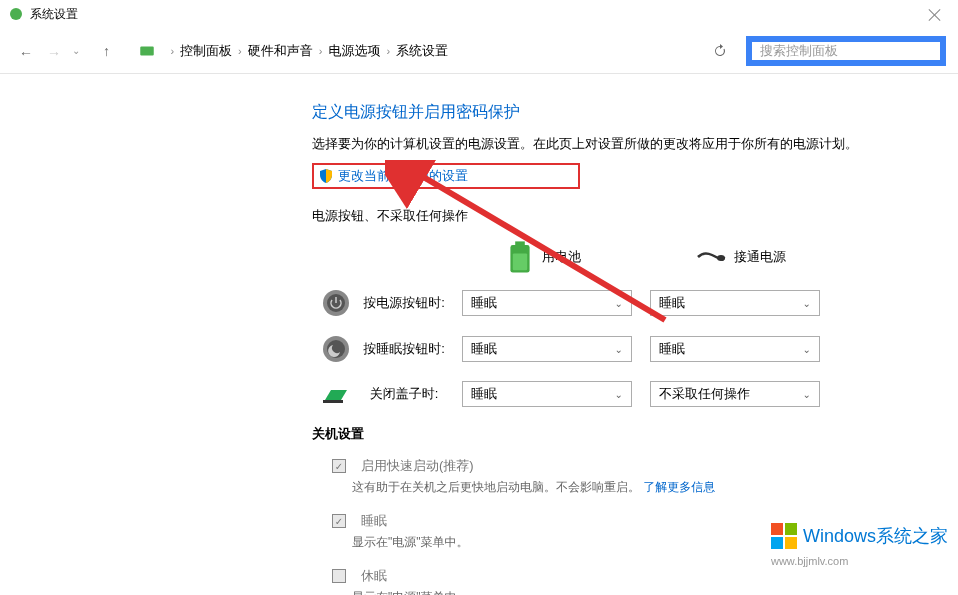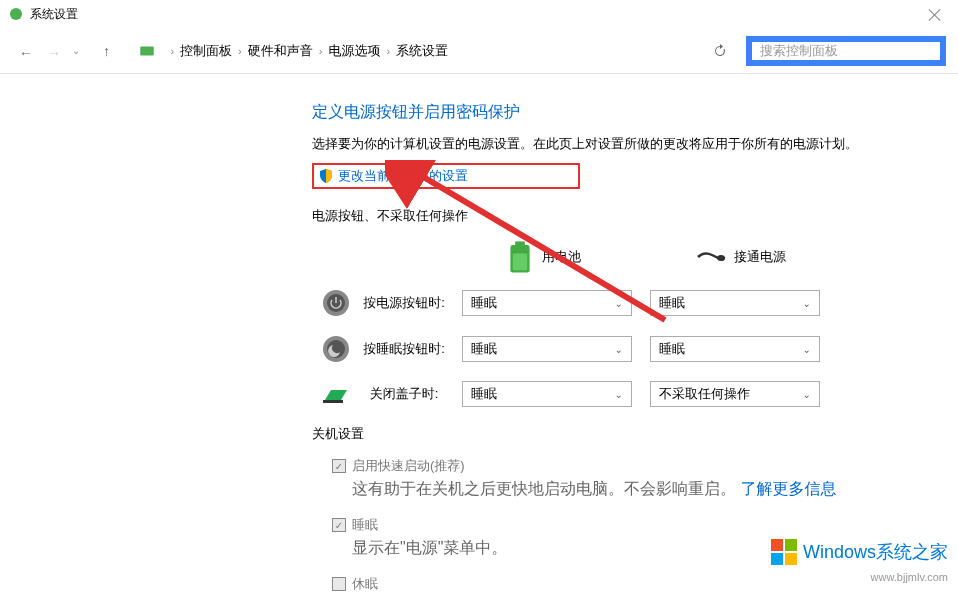--- a/index.html
+++ b/index.html
@@ -41,32 +41,32 @@
     .battery-icon { width: 28px; height: 36px; }
     .plug-icon { width: 30px; height: 20px; }
     
     .setting-row { display: flex; align-items: center; margin-bottom: 18px; }
     .setting-icon-col { width: 48px; display: flex; justify-content: center; }
     .setting-label { width: 102px; font-size: 13px; text-align: center; padding-right: 14px; }
     .dropdown { width: 170px; height: 26px; border: 1px solid #adadad; display: flex; align-items: center; justify-content: space-between; padding: 0 8px; margin-right: 18px; cursor: pointer; background: #fff; font-size: 13px; }
     .dropdown-chevron { color: #666; font-size: 10px; }
     
     .shutdown-section { margin-top: 10px; }
-    .shutdown-title { font-size: 13px; margin-bottom: 14px; }
+    .shutdown-title { font-size: 13px; margin-bottom: 14px; font-weight: bold; }
     .checkbox-item { margin-left: 20px; margin-bottom: 16px; }
-    .checkbox-row { display: flex; align-items: center; }
+    .checkbox-row { display: flex; align-items: center; gap: 9px; }
     .checkbox { width: 14px; height: 14px; border: 1px solid #888; background: #e8e8e8; margin-right: 6px; display: flex; align-items: center; justify-content: center; font-size: 10px; color: #777; }
     .checkbox.checked::after { content: "✓"; }
     .checkbox-label { font-size: 13px; color: #777; }
-    .checkbox-desc { margin-left: 20px; margin-top: 4px; font-size: 16px; color: #666; }
+    .checkbox-desc { margin-left: 20px; margin-top: 4px; font-size: 12px; color: #666; }
     .link { color: #0066cc; cursor: pointer; }
     
     .arrow-overlay { position: absolute; left: 385px; top: 160px; pointer-events: none; z-index: 10; }
     
-    .watermark { position: absolute; right: 10px; bottom: 12px; text-align: right; }
+    .watermark { position: absolute; right: 10px; bottom: 28px; text-align: left; }
     .watermark-logo { display: flex; align-items: center; justify-content: flex-end; }
     .win-squares { display: grid; grid-template-columns: 12px 12px; grid-template-rows: 12px 12px; gap: 2px; margin-right: 6px; }
     .sq { width: 12px; height: 12px; }
     .sq1 { background: #f25022; } .sq2 { background: #7fba00; } .sq3 { background: #00a4ef; } .sq4 { background: #ffb900; }
     .watermark-text { color: #0078d4; font-size: 18px; font-weight: 400; }
     .watermark-url { color: #999; font-size: 11px; margin-top: 6px; }
   </style>
 </head>
 <body>
 

